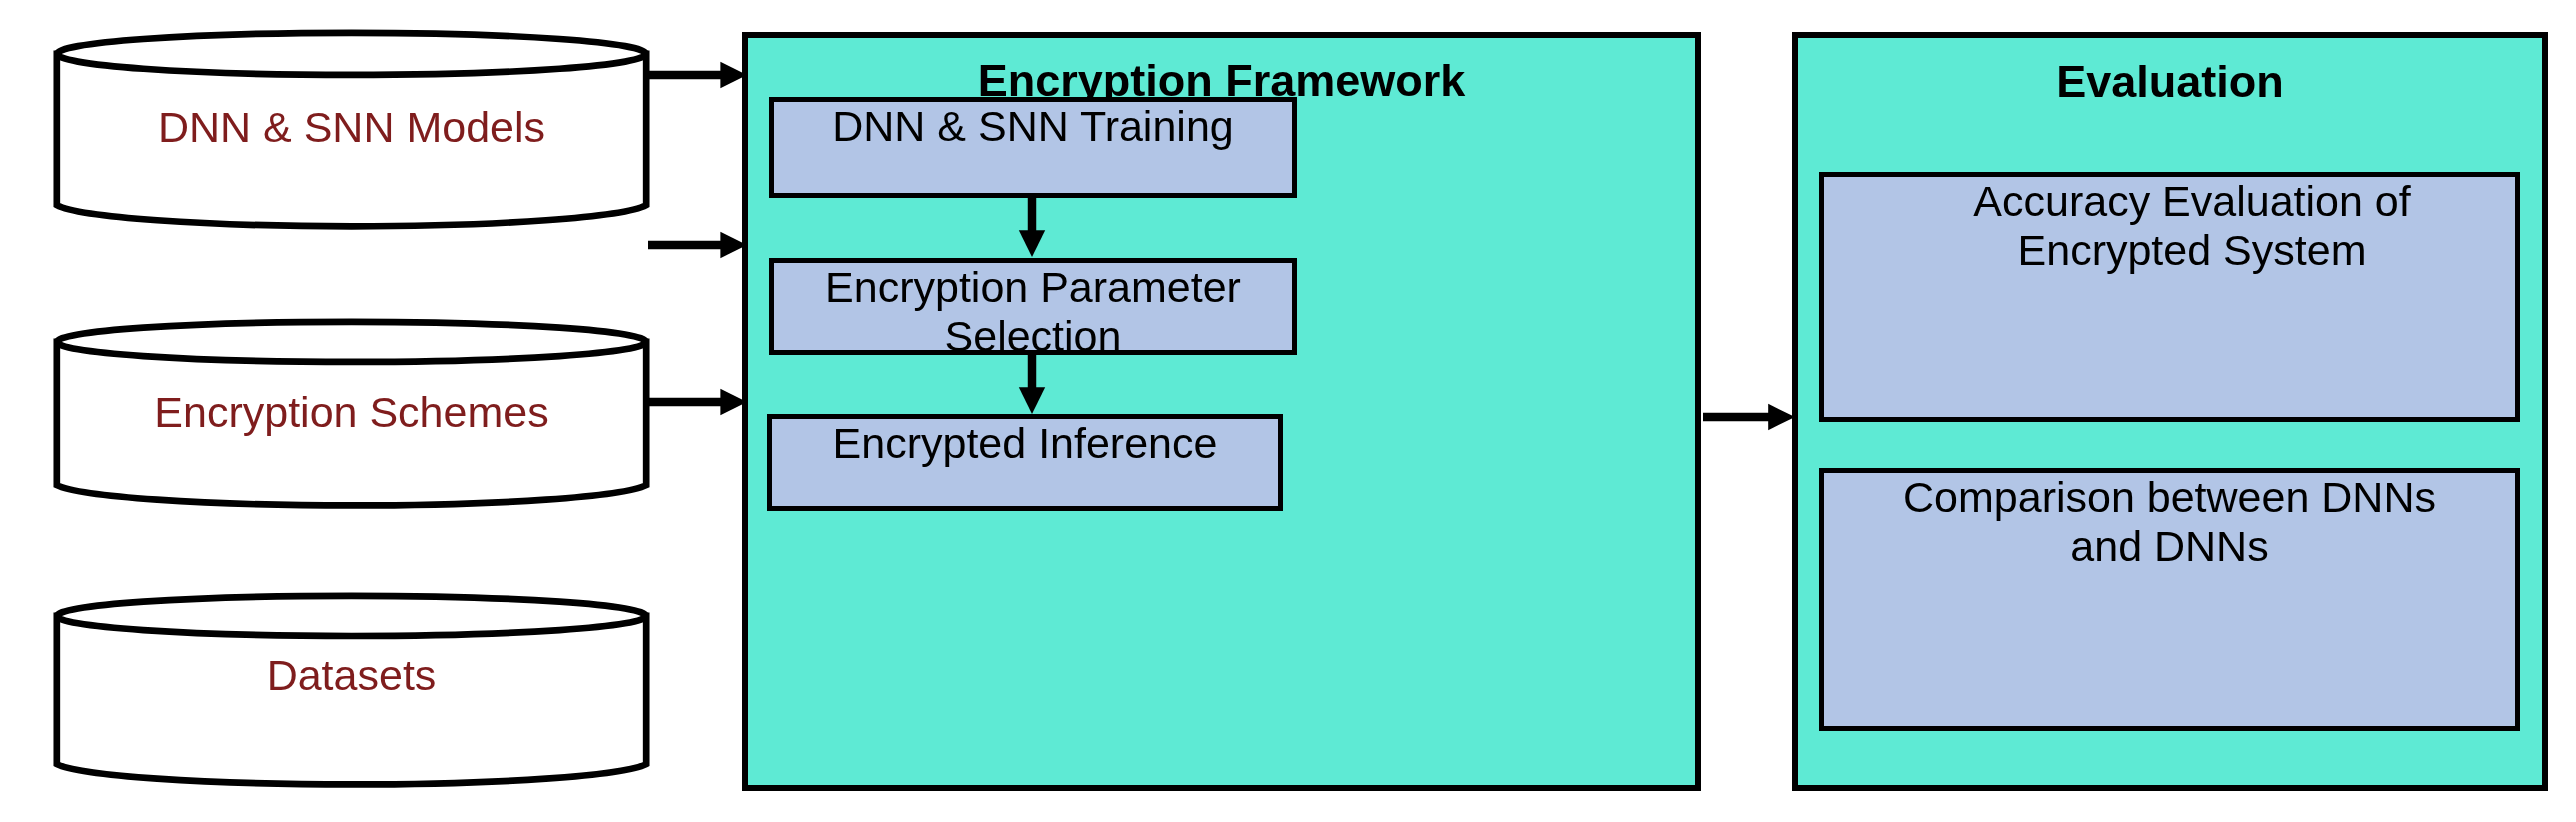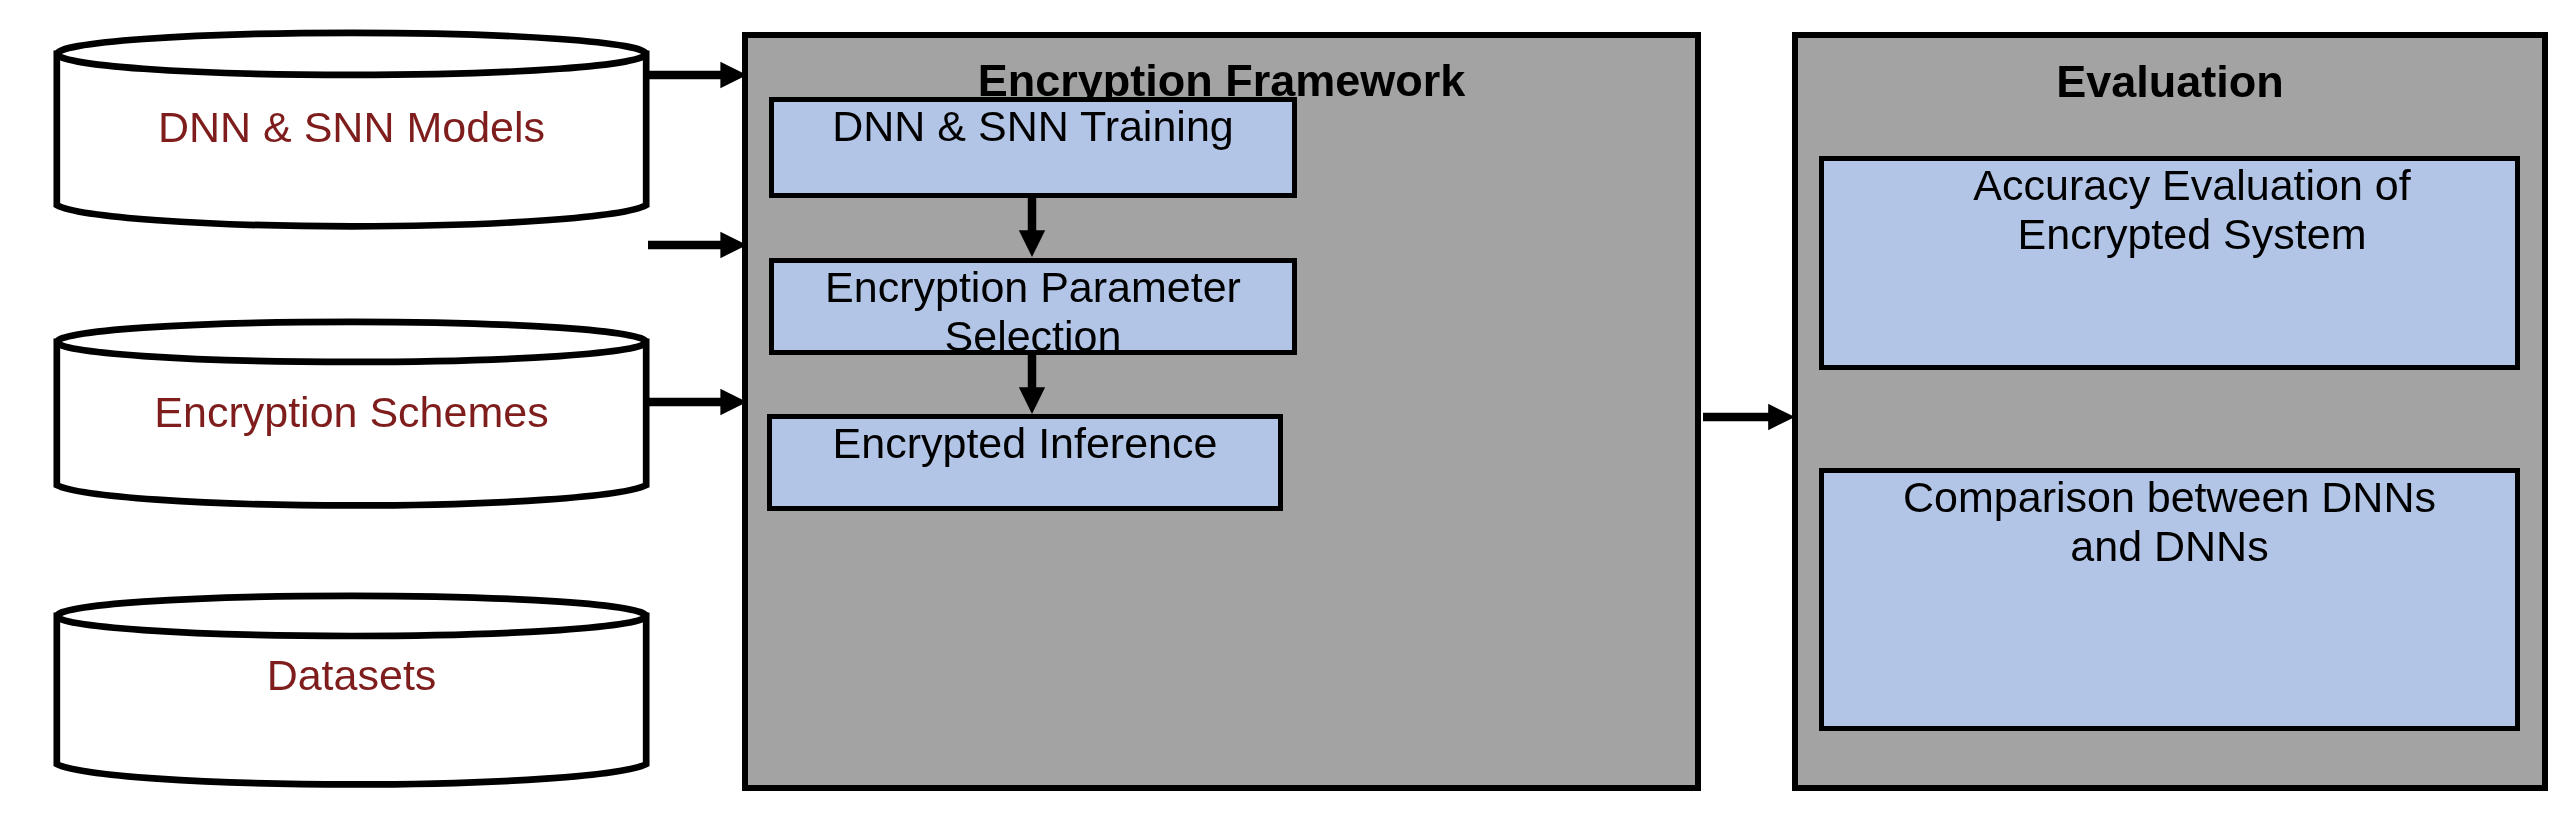--- a/index.html
+++ b/index.html
@@ -55,21 +55,21 @@
     overflow: visible;
   }
   .arrow-v {
     position: absolute;
     width: 32px;
   }
 
   
   .panel {
     position: absolute;
-    background: #a3a3a3;
+    background: #5eead4;
     border: 6.7px solid #000000;
     box-sizing: border-box;
   }
   .panel-title {
     position: absolute;
     left: 0;
     width: 100%;
     text-align: center;
     font-size: 45px;
     font-weight: bold;
@@ -180,21 +180,21 @@
     <svg viewBox="0 0 96 34" preserveAspectRatio="none">
       <line x1="0" y1="17" x2="74" y2="17" stroke="#000000" stroke-width="9"></line>
       <polygon points="96,17 68,3 68,31" fill="#000000"></polygon>
     </svg>
   </div>
 
   <div class="panel" style="left:1792px; top:32px; width:756px; height:759px;">
 
     <div class="panel-title" style="top:18px;">Evaluation</div>
 
-    <div class="stage" style="left:21px; top:118px; width:701px; height:214px;padding-left:45px;">
+    <div class="stage" style="left:21px; top:134px; width:701px; height:250px;padding-left:45px;">
       <span class="stage-label" style="display:block; max-width:611px;">Accuracy Evaluation of Encrypted System</span>
     </div>
 
     <div class="stage" style="left:21px; top:430px; width:701px; height:263px;">
       <span class="stage-label" style="display:block; max-width:611px;">Comparison between DNNs and DNNs</span>
     </div>
   </div>
 
 </div>
 

